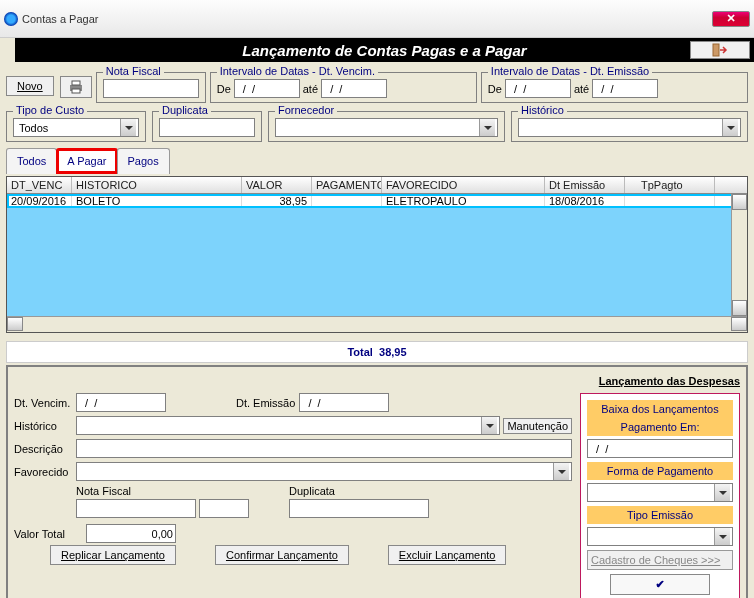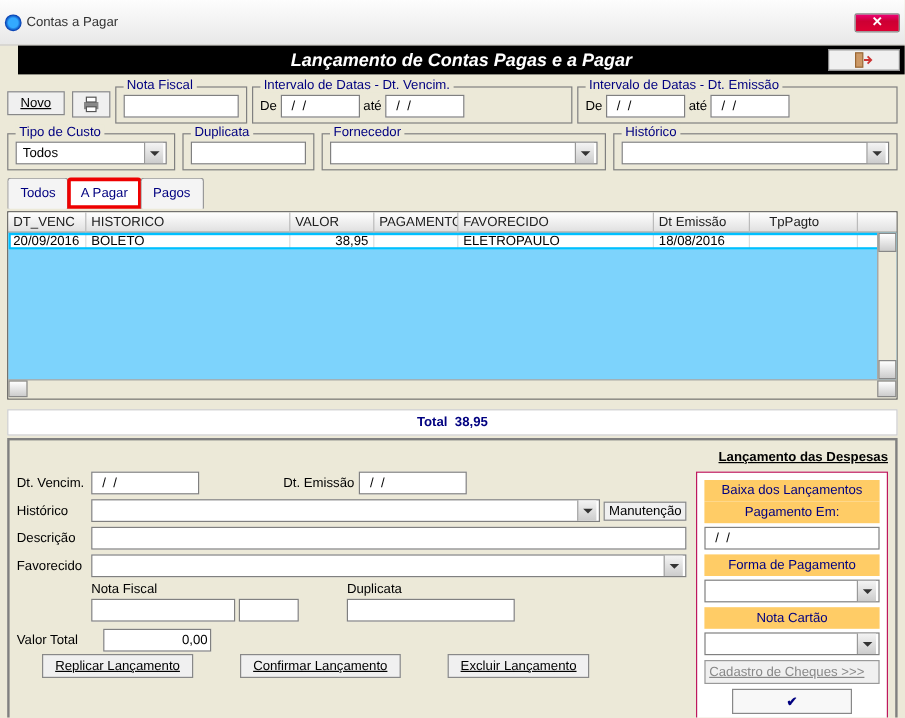--- a/index.html
+++ b/index.html
@@ -250,42 +250,42 @@
         </div>
         <div class="nd-block">
           <div class="nd-label">Duplicata</div>
           <input type="text" style="width: 140px;" value="">
         </div>
       </div>
       <div class="bottom-actions">
         <div class="flabel" style="width:62px;">Valor Total</div>
         <input type="text" style="width: 90px; text-align: right;" value="0,00">
       </div>
-      <div class="bottom-actions" style="margin-top:2px; margin-left:21px;gap:39px;">
+      <div class="bottom-actions" style="margin-top:2px; margin-left:36px;gap:39px;">
         <button class="btn"><span style="text-decoration:underline;">Replicar Lançamento</span></button>
         <button class="btn"><span style="text-decoration:underline;">Confirmar Lançamento</span></button>
         <button class="btn"><span style="text-decoration:underline;">Excluir Lançamento</span></button>
       </div>
     </div>
 
     <div class="pay-box">
       <div class="pay-section orange">
         <span class="pay-head">Baixa dos Lançamentos</span>
         <span class="pay-head" style="background:#ffcc66; margin-top:-3px;">Pagamento  Em:</span>
         <input type="text" class="dateinput" style="width: 100%;" value="  /  /">
       </div>
       <div class="pay-section orange">
         <span class="pay-head">Forma de Pagamento</span>
         <div class="combo">
           <div class="combo-val"></div>
             <div class="combo-arrow"></div>
         </div>
       </div>
       <div class="pay-section orange">
-        <span class="pay-head">Nota Cartão</span>
+        <span class="pay-head">Tipo Emissão</span>
         <div class="combo">
           <div class="combo-val"></div>
             <div class="combo-arrow"></div>
         </div>
       </div>
       <div class="cadbtn">Cadastro de Cheques  &gt;&gt;&gt;</div>
       <button class="okbtn">
           <span>✔</span>
         </button>
     </div>

